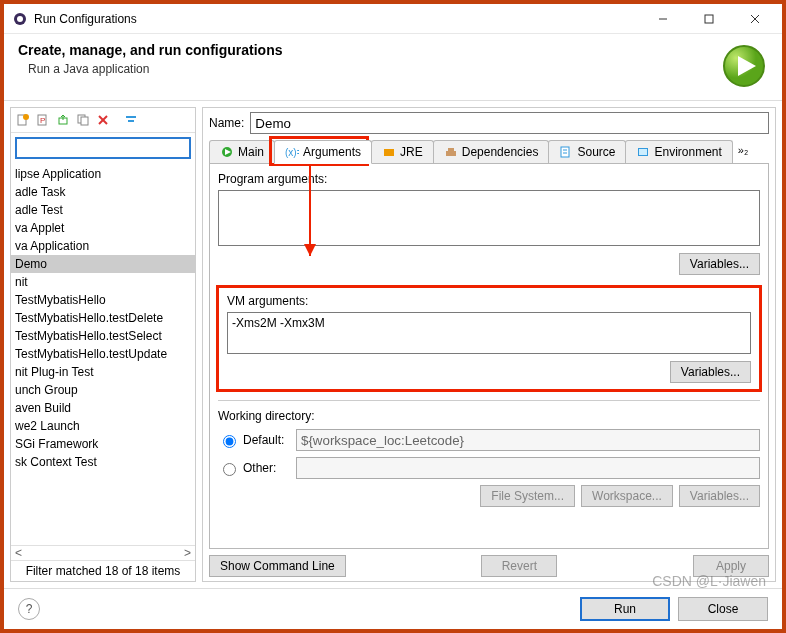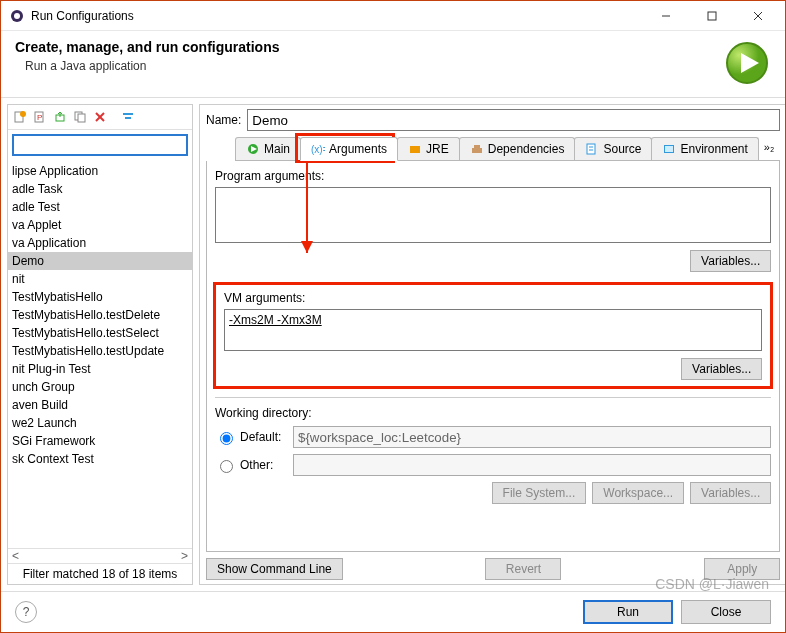--- a/index.html
+++ b/index.html
@@ -1,17 +1,17 @@
 <!DOCTYPE html>
 <html><head>
 <meta charset="utf-8">
 <style>
 * { box-sizing: border-box; font-family: "Segoe UI", Tahoma, sans-serif; }
 body { margin: 0; background: #fff; font-size: 12px; color: #000; }
-.window { width: 786px; height: 633px; border: 1px solid #c2410c; display: flex; flex-direction: column; background: #fff; position: relative; }
+.window { width: 786px; height: 633px; border: 4px solid #c2410c; display: flex; flex-direction: column; background: #fff; position: relative; }
 .titlebar { height: 30px; display: flex; align-items: center; padding: 0 4px 0 8px; border-bottom: 1px solid #e8e8e8; }
 .titlebar .icon { width: 16px; height: 16px; margin-right: 6px; }
 .titlebar .title { flex: 1; font-size: 12px; }
 .winbtns { display: flex; }
 .winbtn { width: 46px; height: 28px; display: flex; align-items: center; justify-content: center; color: #333; }
 
 .header { padding: 8px 14px 10px 14px; display: flex; align-items: flex-start; border-bottom: 1px solid #ddd; background: #fff; }
 .header-text { flex: 1; }
 .header-title { font-size: 14px; font-weight: bold; margin: 0 0 4px 0; }
 .header-sub { font-size: 12px; color: #333; margin: 0 0 0 10px; }
@@ -26,30 +26,30 @@
 .tree { flex: 1; overflow: auto; padding: 2px 0; }
 .tree-item { padding: 2px 4px; white-space: nowrap; cursor: default; }
 .tree-item.selected { background: #ccc; }
 .scroll-hint { display: flex; justify-content: space-between; padding: 0 4px; border-top: 1px solid #e0e0e0; color: #666; }
 .filter-text { padding: 3px 4px; border-top: 1px solid #e0e0e0; font-size: 12px; text-align: center; }
 
 .right { flex: 1; display: flex; flex-direction: column; border: 1px solid #ccc; padding: 4px 6px; position: relative; }
 .namerow { display: flex; align-items: center; margin-bottom: 6px; gap: 6px; }
 .namerow input { flex: 1; border: 1px solid #7a7a7a; height: 22px; padding: 0 4px; }
 
-.tabs { display: flex; align-items: flex-start; border-bottom: 1px solid #b8b8b8; position: relative; margin-left: 29px; }
+.tabs { display: flex; align-items: flex-start; border-bottom: 1px solid #b8b8b8; position: relative; }
 .tab { display: flex; align-items: center; gap: 4px; padding: 4px 10px; border: 1px solid #b8b8b8; border-bottom: none; background: #f0f0f0; font-size: 12px; position: relative; margin-right: -1px; border-radius: 3px 3px 0 0; }
 .tab.active { background: #fff; z-index: 2; border-bottom: 1px solid #fff; margin-bottom: -1px; }
 .tab-ico { width: 14px; height: 14px; display: inline-block; }
 .tabs-overflow { padding: 4px 6px; font-size: 11px; }
 
 .tabpane { flex: 1; border: 1px solid #b8b8b8; border-top: none; padding: 8px; overflow: auto; position: relative; }
 .group-label { display: flex; align-items: center; font-size: 12px; margin-bottom: 4px; }
 .txtarea { width: 100%; height: 56px; border: 1px solid #7a7a7a; background: #fff; resize: none; font-family: inherit; font-size: 12px; padding: 3px 4px; }
-.txtarea.vm { height: 42px; text-decoration: underline; }
+.txtarea.vm { height: 42px; }
 .btnrow { display: flex; justify-content: flex-end; margin: 4px 0 10px 0; }
 .btn { border: 1px solid #adadad; background: #e1e1e1; padding: 3px 10px; font-size: 12px; min-width: 76px; text-align: center; }
 .btn[disabled] { color: #888; }
 .vm-box { border: 3px solid #e20; padding: 6px 8px 6px 8px; margin: 0 -2px 8px -2px; }
 .hl-tab { position: absolute; border: 3px solid #e20; pointer-events: none; }
 
 .wd-group { border-top: 1px solid #ccc; padding-top: 8px; }
 .wd-row { display: flex; align-items: center; gap: 8px; margin-bottom: 6px; }
 .wd-row input[type=text] { flex: 1; border: 1px solid #aaa; height: 22px; padding: 0 4px; background: #f6f6f6; color: #666; }
 .fieldset-title { font-size: 12px; margin-bottom: 6px; }

